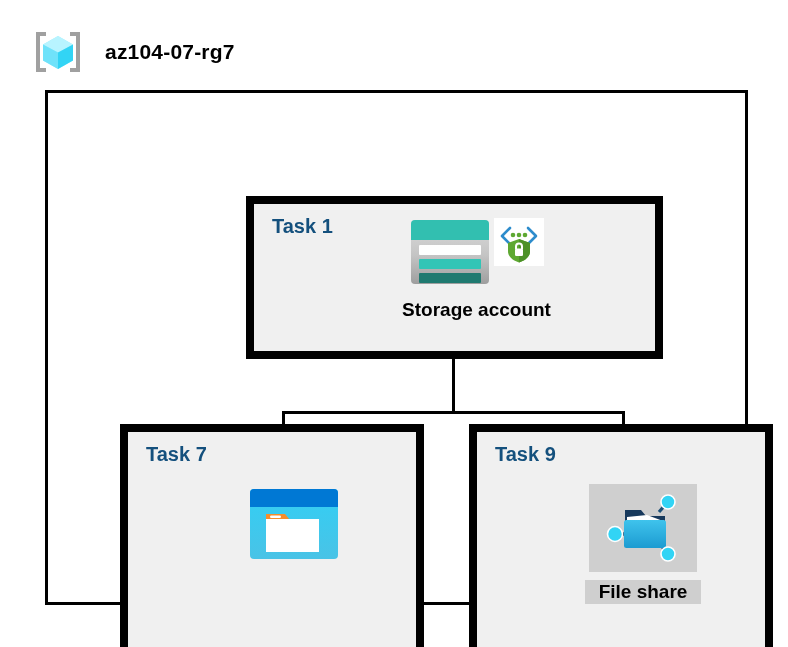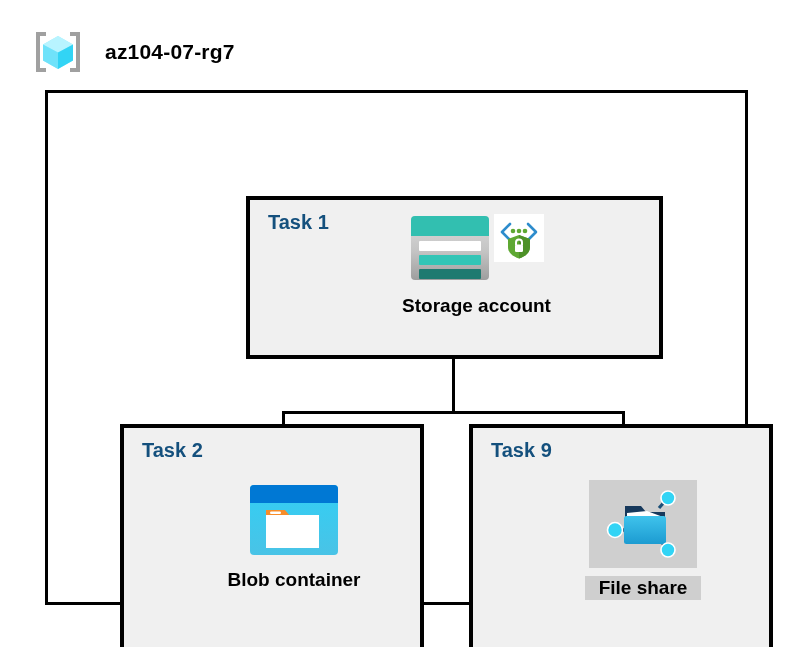--- a/index.html
+++ b/index.html
@@ -46,21 +46,21 @@
     height: 515px;
     border: 3px solid #000000;
     box-sizing: border-box;
     background: #ffffff;
   }
 
   
   .task-box {
     position: absolute;
     background: #F0F0F0;
-    border: 4px solid #000000;
+    border: 8px solid #000000;
     box-sizing: border-box;
   }
   #task-1-box { left: 198px; top: 103px; width: 417px; height: 163px; }
   #task-2-box { left: 72px;  top: 331px; width: 304px; height: 243px; }
   #task-3-box { left: 421px; top: 331px; width: 304px; height: 243px; }
 
   .task-label {
     position: absolute;
     left: 18px;
     top: 11px;
@@ -179,42 +179,41 @@
       <span class="node-label">Storage account</span>
     </div>
   </div>
 
   <div id="conn-stem" class="conn"></div>
   <div id="conn-bar" class="conn"></div>
   <div id="conn-drop-l" class="conn"></div>
   <div id="conn-drop-r" class="conn"></div>
 
   <div id="task-2-box" class="task-box">
-    <span class="task-label">Task 2</span>
+    <span class="task-label">Task 7</span>
     <div id="task-2-node" class="node">
       <div class="icon-row">
         <span>
           <svg width="90" height="72" viewBox="0 0 90 72" xmlns="http://www.w3.org/2000/svg">
             <defs>
               <linearGradient id="blobBody" x1="0" y1="0" x2="0" y2="1">
                 <stop offset="0%" stop-color="#32CFF5"></stop>
                 <stop offset="100%" stop-color="#49C3E6"></stop>
               </linearGradient>
             </defs>
             <rect x="1" y="1" width="88" height="70" rx="4" fill="url(#blobBody)"></rect>
             <path d="M1 5 A4 4 0 0 1 5 1 L85 1 A4 4 0 0 1 89 5 L89 19 L1 19 Z" fill="#0078D4"></path>
 
             <path d="M17 26 L36 26 L41 32 L17 32 Z" fill="#F78D2A"></path>
             <rect x="21" y="27.5" width="11" height="2.6" rx="1.3" fill="#FFFFFF"></rect>
 
             <rect x="17" y="31" width="53" height="33" fill="#FFFFFF"></rect>
           </svg>
         </span>
       </div>
-      <span class="node-label">Blob container</span>
     </div>
   </div>
 
   <div id="task-3-box" class="task-box">
     <span class="task-label">Task 9</span>
     <div id="task-3-node" class="node">
       <div class="icon-row icon-shaded">
         <span>
           <svg width="80" height="76" viewBox="0 0 80 76" xmlns="http://www.w3.org/2000/svg">
             <defs>

